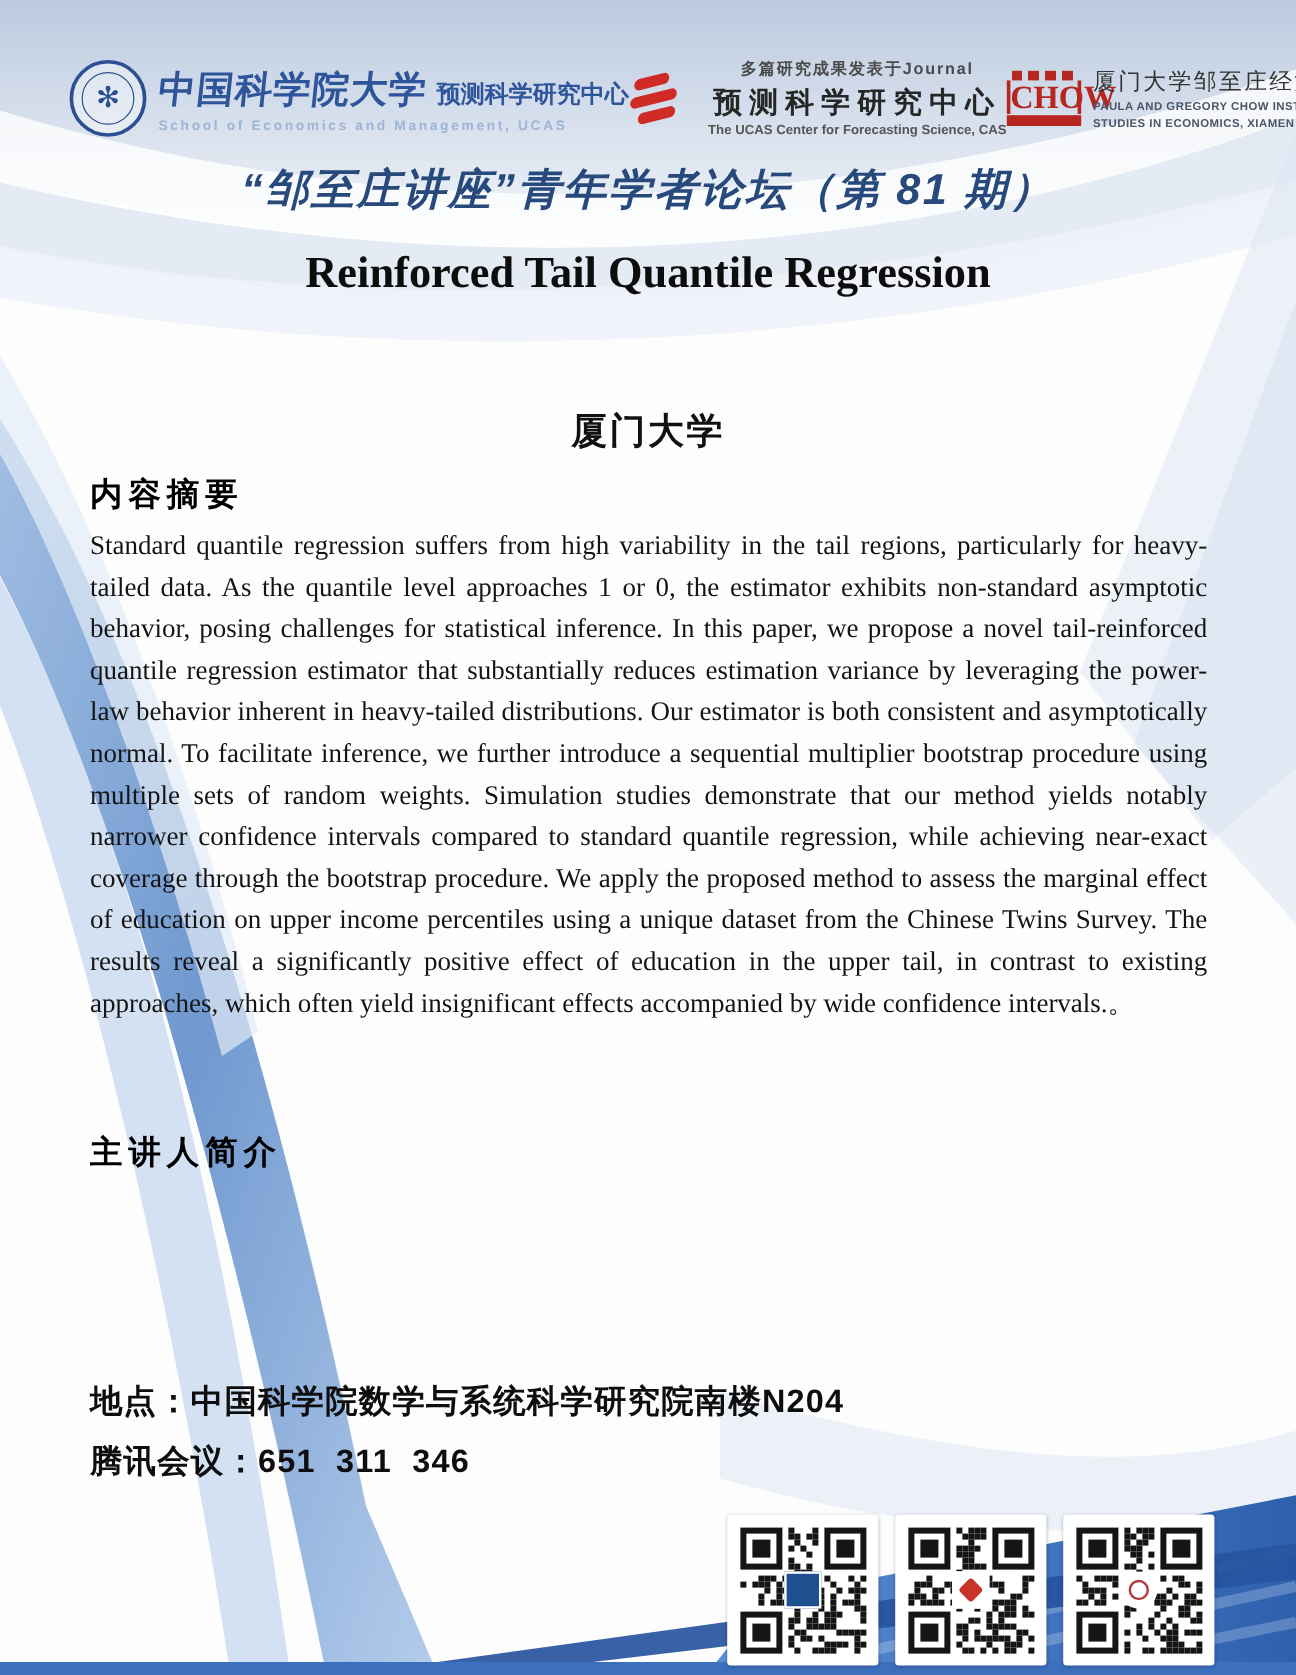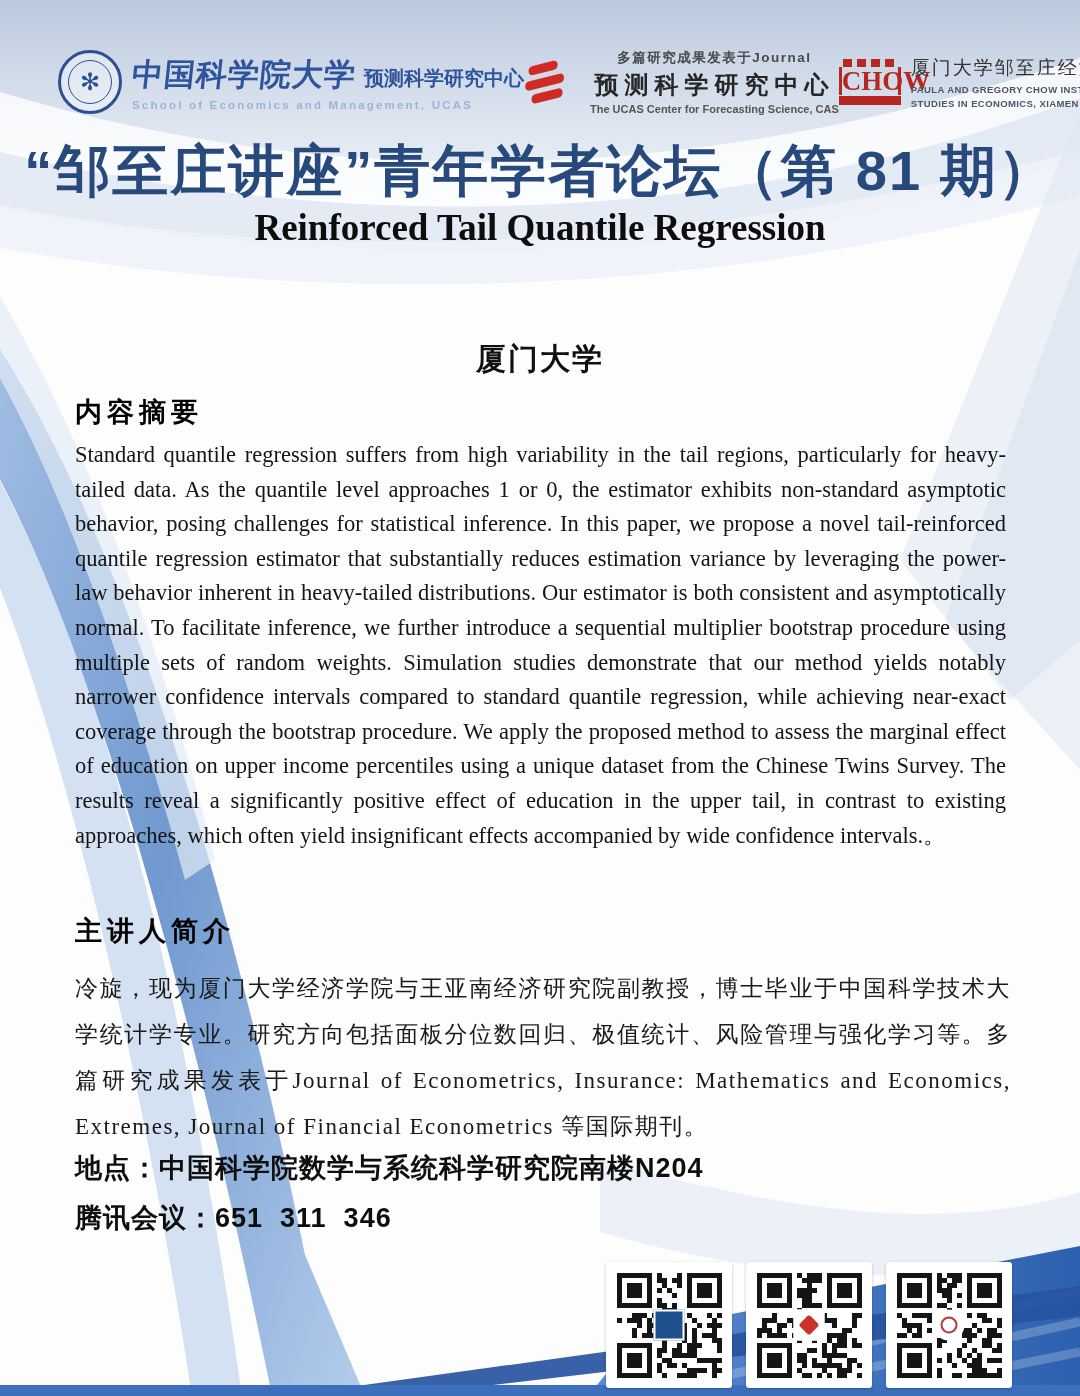--- a/index.html
+++ b/index.html
@@ -35,35 +35,35 @@
   .chow-word{font-family:"Liberation Serif",serif;font-size:27px;font-weight:900;
     color:#b6271f;text-align:center;letter-spacing:0;line-height:1.05;
     border-left:3px solid #b6271f;border-right:3px solid #b6271f;}
   .chow-base{height:9px;background:#b6271f;margin-top:1px;}
   .chow-text .chow-zh{font-family:"Liberation Serif",serif;font-size:19px;color:#333;
     letter-spacing:2px;white-space:nowrap;}
   .chow-en{font-size:9.5px;font-weight:700;color:#4a5568;letter-spacing:.4px;margin-top:3px;white-space:nowrap;}
 
   
   .title-zh{position:absolute;left:0;right:0;top:134px;text-align:center;
-    font-size:56px;font-weight:900;color:#27497c;letter-spacing:2px;}
+    font-size:36px;font-weight:900;color:#27497c;letter-spacing:2px;font-style:italic;}
   .title-en{position:absolute;left:0;right:0;top:206px;text-align:center;
     font-family:"Liberation Serif",serif;font-size:37px;font-weight:700;color:#0d0d0d;}
   .speaker-line{position:absolute;left:0;right:0;top:288px;text-align:center;
     font-family:"Liberation Serif",serif;font-size:30px;font-weight:700;color:#111;}
   .speaker-affil{position:absolute;left:0;right:0;top:339px;text-align:center;
     font-family:"Liberation Serif",serif;font-size:30px;font-weight:700;color:#111;letter-spacing:2px;}
 
   
   .sec-heading{position:absolute;left:75px;font-size:27px;font-weight:900;color:#000;letter-spacing:5px;}
   .abstract-heading{top:394px;}
   .abstract-body{position:absolute;left:75px;top:438px;width:931px;
     font-family:"Liberation Serif",serif;font-size:22.5px;line-height:34.6px;
     color:#141414;text-align:justify;}
-  .bio-heading{top:913px;}
+  .bio-heading{top:942px;}
   .bio-body{position:absolute;left:75px;top:966px;width:936px;
     font-family:"Liberation Serif",serif;font-size:23px;line-height:46px;
     color:#1a1a1a;text-align:justify;letter-spacing:1.5px;}
 
   
   .info{position:absolute;left:75px;top:1150px;}
   .info-line{font-size:27px;font-weight:800;color:#0e0e0e;line-height:37px;
     margin-bottom:13px;white-space:pre-wrap;letter-spacing:1px;}
 
   
@@ -176,21 +176,20 @@
   </div>
 
   <div class="title-zh">“邹至庄讲座”青年学者论坛（第 81 期）</div>
   <div class="title-en">Reinforced Tail Quantile Regression</div>
   <div class="speaker-affil">厦门大学</div>
 
   <div class="sec-heading abstract-heading">内容摘要</div>
   <div class="abstract-body">Standard quantile regression suffers from high variability in the tail regions, particularly for heavy-tailed data. As the quantile level approaches 1 or 0, the estimator exhibits non-standard asymptotic behavior, posing challenges for statistical inference. In this paper, we propose a novel tail-reinforced quantile regression estimator that substantially reduces estimation variance by leveraging the power-law behavior inherent in heavy-tailed distributions. Our estimator is both consistent and asymptotically normal. To facilitate inference, we further introduce a sequential multiplier bootstrap procedure using multiple sets of random weights. Simulation studies demonstrate that our method yields notably narrower confidence intervals compared to standard quantile regression, while achieving near-exact coverage through the bootstrap procedure. We apply the proposed method to assess the marginal effect of education on upper income percentiles using a unique dataset from the Chinese Twins Survey. The results reveal a significantly positive effect of education in the upper tail, in contrast to existing approaches, which often yield insignificant effects accompanied by wide confidence intervals.。</div>
 
   <div class="sec-heading bio-heading">主讲人简介</div>
-  <div class="bio-body">冷旋，现为厦门大学经济学院与王亚南经济研究院副教授，博士毕业于中国科学技术大学统计学专业。研究方向包括面板分位数回归、极值统计、风险管理与强化学习等。多篇研究成果发表于Journal of Econometrics, Insurance: Mathematics and Economics, Extremes, Journal of Financial Econometrics 等国际期刊。</div>
 
   <div class="info">
     <div class="info-line">地点：中国科学院数学与系统科学研究院南楼N204</div>
     <div class="info-line">腾讯会议：651  311  346</div>
   </div>
 
   <div class="qr-row">
     <div class="qr-box">
       <div class="qr-grid">
           <div class="qm" style="left: 40px; top: 0px;"></div>

